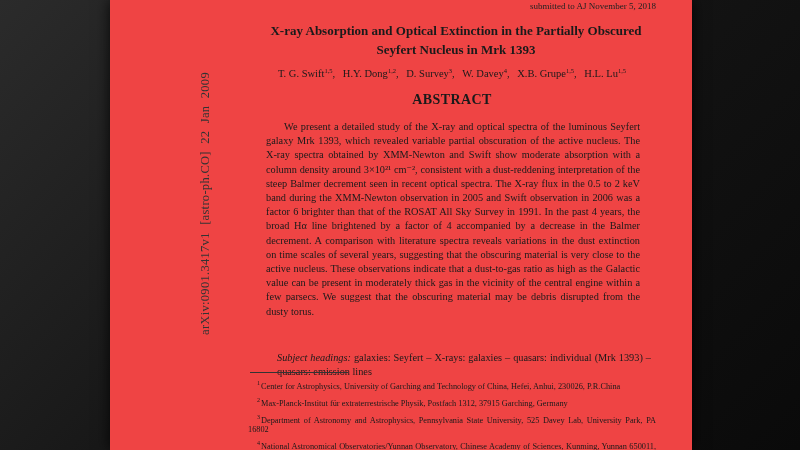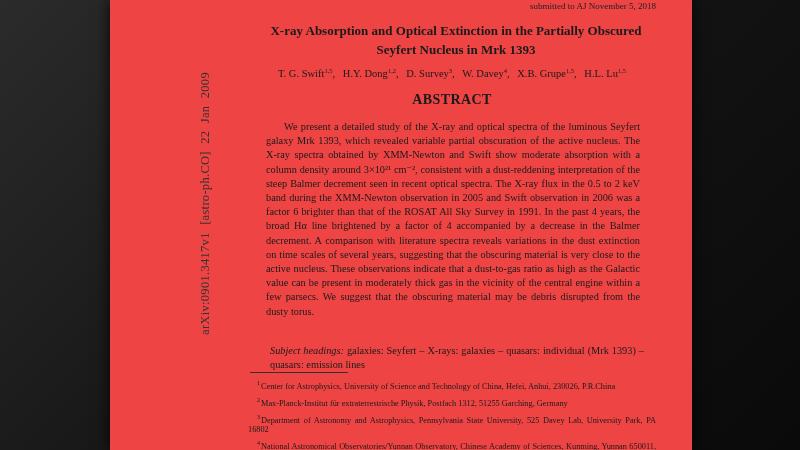--- a/index.html
+++ b/index.html
@@ -83,21 +83,21 @@
     font-size: 10.3px;
     line-height: 14.2px;
     text-align: justify;
     text-indent: 18px;
   }
   .subjects {
     position: absolute;
     top: 340px;
     left: 156px;
     width: 374px;
-    margin: 4px;
+    margin: 11px;
     font-size: 10.3px;
     line-height: 13.5px;
     text-align: justify;
   }
   .subj-label { font-style: italic; }
   .fn-rule {
     position: absolute;
     top: 372px;
     left: 140px;
     width: 98px;
@@ -140,20 +140,20 @@
 
   <div class="abs-head">ABSTRACT</div>
 
   <p class="abs-text">We present a detailed study of the X-ray and optical spectra of the luminous Seyfert galaxy Mrk 1393, which revealed variable partial obscuration of the active nucleus. The X-ray spectra obtained by XMM-Newton and Swift show moderate absorption with a column density around 3×10²¹ cm⁻², consistent with a dust-reddening interpretation of the steep Balmer decrement seen in recent optical spectra. The X-ray flux in the 0.5 to 2 keV band during the XMM-Newton observation in 2005 and Swift observation in 2006 was a factor 6 brighter than that of the ROSAT All Sky Survey in 1991. In the past 4 years, the broad Hα line brightened by a factor of 4 accompanied by a decrease in the Balmer decrement. A comparison with literature spectra reveals variations in the dust extinction on time scales of several years, suggesting that the obscuring material is very close to the active nucleus. These observations indicate that a dust-to-gas ratio as high as the Galactic value can be present in moderately thick gas in the vicinity of the central engine within a few parsecs. We suggest that the obscuring material may be debris disrupted from the dusty torus.</p>
 
   <p class="subjects"><span class="subj-label">Subject headings:</span> <span>galaxies: Seyfert – X-rays: galaxies – quasars: individual (Mrk 1393) – quasars: emission lines</span></p>
 
   <div class="fn-rule"></div>
 
   <div class="footnotes">
-    <p class="fn"><sup>1</sup><span>Center for Astrophysics, University of Science and Technology of China, Hefei, Anhui, 230026, P.R.China</span></p>
-    <p class="fn"><sup>2</sup><span>Max-Planck-Institut für extraterrestrische Physik, Postfach 1312, 51255 Garching, Germany</span></p>
+    <p class="fn"><sup>1</sup><span>Center for Astrophysics, University of Garching and Technology of China, Hefei, Anhui, 230026, P.R.China</span></p>
+    <p class="fn"><sup>2</sup><span>Max-Planck-Institut für extraterrestrische Physik, Postfach 1312, 37915 Garching, Germany</span></p>
     <p class="fn"><sup>3</sup><span>Department of Astronomy and Astrophysics, Pennsylvania State University, 525 Davey Lab, University Park, PA 16802</span></p>
     <p class="fn"><sup>4</sup><span>National Astronomical Observatories/Yunnan Observatory, Chinese Academy of Sciences, Kunming, Yunnan 650011, China</span></p>
 
   </div>
 
 </div>
 
 </body></html>

